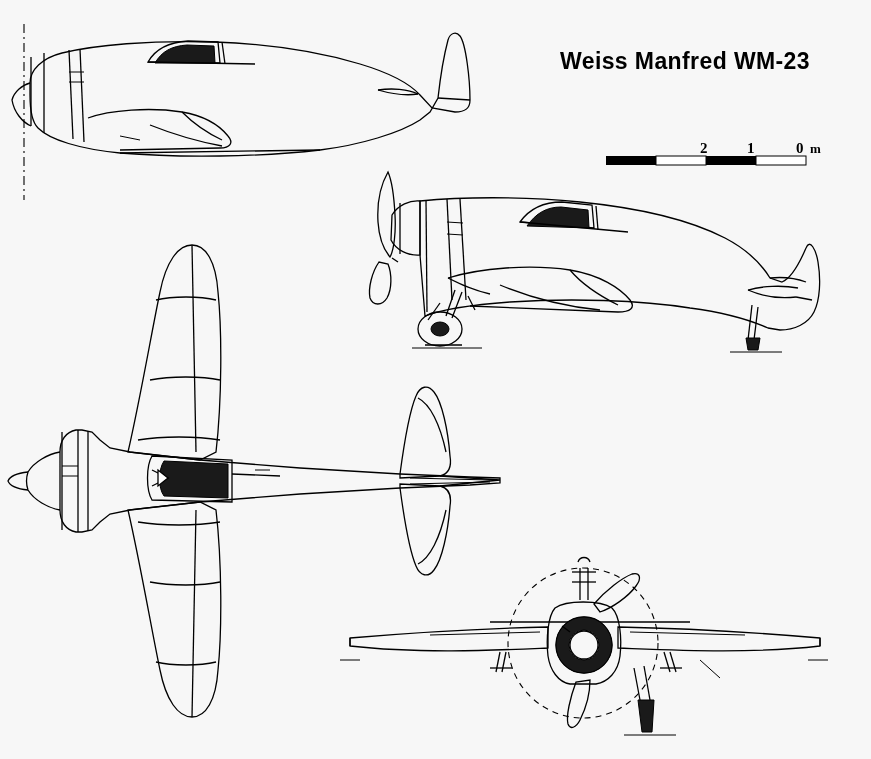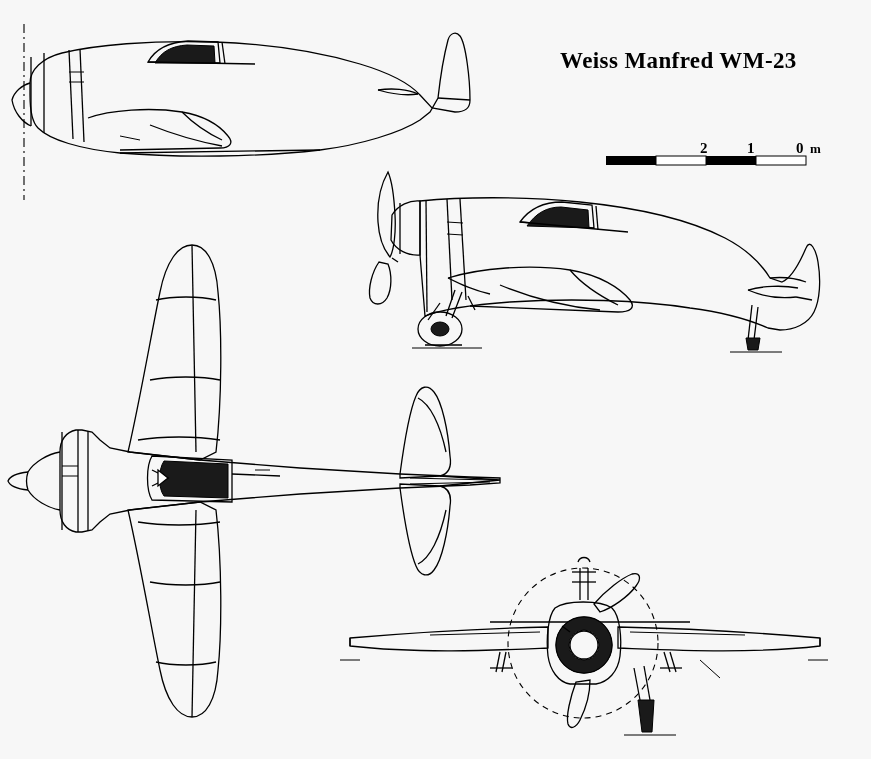--- a/index.html
+++ b/index.html
@@ -12,21 +12,21 @@
     width: 871px;
     height: 759px;
     background: #f7f7f7;
     overflow: hidden;
     font-family: "Liberation Serif", serif;
   }
   #title {
     position: absolute;
     left: 560px;
     top: 48px;
-    font-family: Liberation Serif, serif;
+    font-family: Liberation Sans, sans-serif;
     font-size: 23px;
     font-weight: bold;
     color: #000000;
     letter-spacing: 0.4px;
     white-space: nowrap;
   }
   .scale-label {
     position: absolute;
     font-family: "Liberation Serif", serif;
     font-size: 15px;

